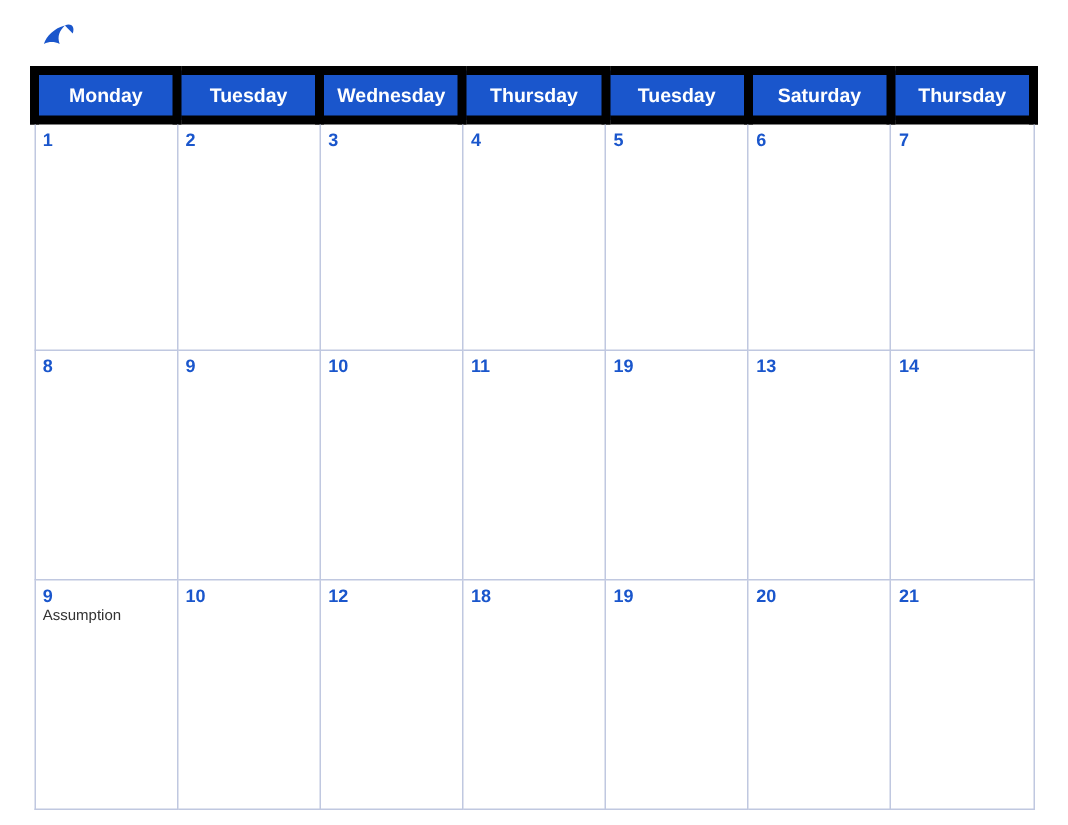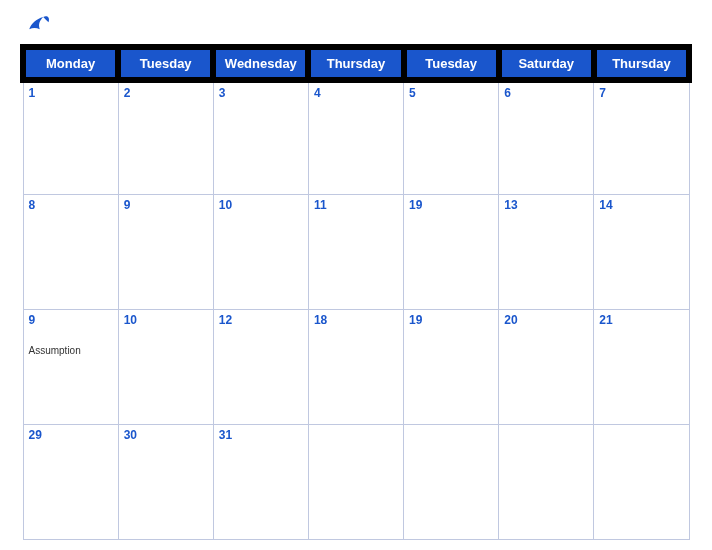--- a/index.html
+++ b/index.html
@@ -81,21 +81,21 @@
     }
     .day-number {
       font-size: 12px;
       color: #1a56cc;
       font-weight: bold;
       display: block;
     }
     .holiday-name {
       font-size: 10px;
       color: #333;
-      margin-top: 18px;
+      margin-top: 1px;
       display: block;
     }
   </style>
 </head>
 <body>
 
 <div class="header">
   <div class="logo">
     <svg class="logo-bird" viewBox="0 0 32 32" xmlns="http://www.w3.org/2000/svg">
       <path d="M6 22 C8 16, 14 10, 22 8 C18 12, 16 16, 18 22 C14 20, 10 20, 6 22Z" fill="#1a56cc"></path>
@@ -186,29 +186,14 @@
         <td>
           <span class="day-number">19</span>
         </td>
         <td>
           <span class="day-number">20</span>
         </td>
         <td>
           <span class="day-number">21</span>
         </td>
       </tr>
-      <tr>
-        <td>
-          <span class="day-number">29</span>
-        </td>
-        <td>
-          <span class="day-number">30</span>
-        </td>
-        <td>
-          <span class="day-number">31</span>
-        </td>
-        <td></td>
-        <td></td>
-        <td></td>
-        <td></td>
-      </tr>
     </tbody>
 </table>
 
 </body></html>

